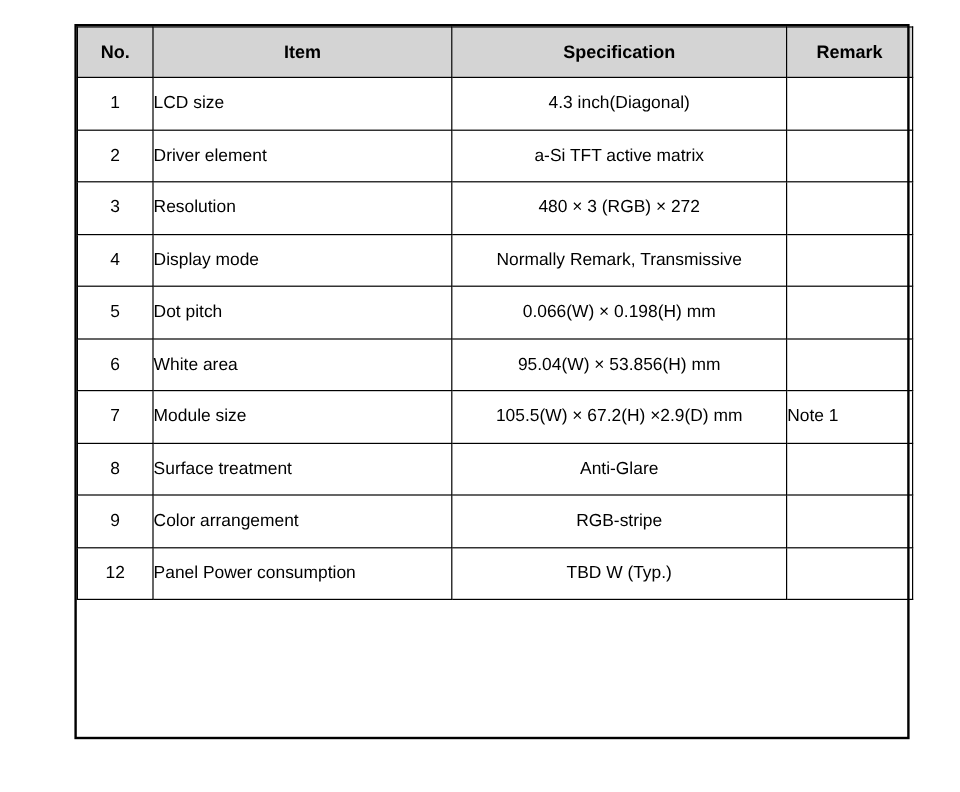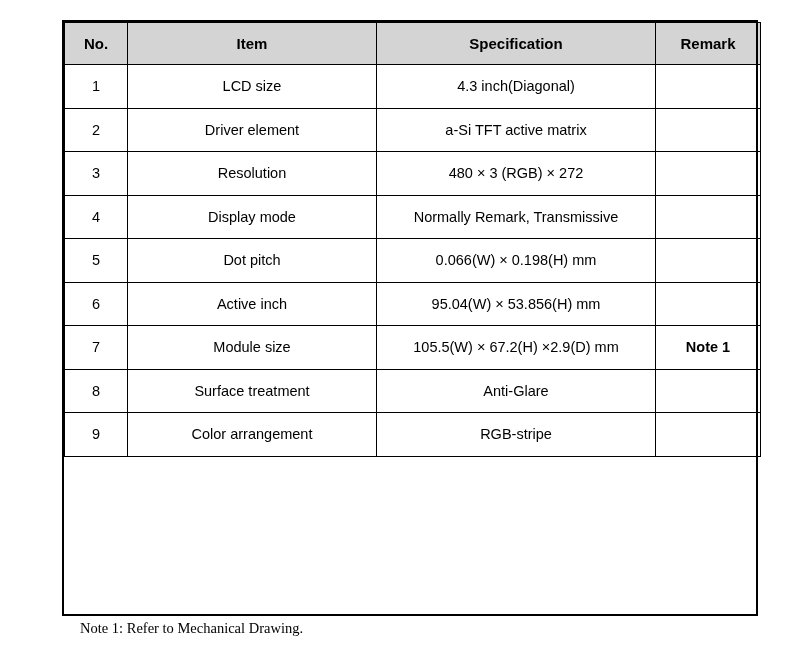--- a/index.html
+++ b/index.html
@@ -49,31 +49,30 @@
   }
   .col-no    { width: 62px; }
   .col-item  { width: 248px; }
   .col-spec  { width: 278px; }
   .col-rem   { width: 104px; }
 
   .cell-no {
     text-align: center;
   }
   .cell-item {
-    text-align: center;
+    text-align: left;
     padding-left: 10px;
   }
   .cell-spec {
     text-align: center;
     padding-left: 9px;
   }
   .cell-remark {
-    text-align: center;
+    text-align: left;
     padding-left: 8px;
-    font-weight: bold;
   }
   .outer-border {
     position: absolute;
     left: 62px;
     top: 20px;
     width: 696px;
     height: 596px;
     border: 2px solid #000000;
     pointer-events: none;
     box-sizing: border-box;
@@ -128,21 +127,21 @@
         <td class="cell-remark"></td>
       </tr>
       <tr>
         <td class="cell-no">5</td>
         <td class="cell-item">Dot pitch</td>
         <td class="cell-spec">0.066(W) × 0.198(H) mm</td>
         <td class="cell-remark"></td>
       </tr>
       <tr>
         <td class="cell-no">6</td>
-        <td class="cell-item">Active inch</td>
+        <td class="cell-item">White area</td>
         <td class="cell-spec">95.04(W) × 53.856(H) mm</td>
         <td class="cell-remark"></td>
       </tr>
       <tr>
         <td class="cell-no">7</td>
         <td class="cell-item">Module size</td>
         <td class="cell-spec">105.5(W) × 67.2(H) ×2.9(D) mm</td>
         <td class="cell-remark">Note 1</td>
       </tr>
       <tr>
@@ -150,20 +149,25 @@
         <td class="cell-item">Surface treatment</td>
         <td class="cell-spec">Anti-Glare</td>
         <td class="cell-remark"></td>
       </tr>
       <tr>
         <td class="cell-no">9</td>
         <td class="cell-item">Color arrangement</td>
         <td class="cell-spec">RGB-stripe</td>
         <td class="cell-remark"></td>
       </tr>
+      <tr>
+        <td class="cell-no">12</td>
+        <td class="cell-item">Panel Power consumption</td>
+        <td class="cell-spec">TBD W (Typ.)</td>
+        <td class="cell-remark"></td>
+      </tr>
     </tbody>
   </table>
 
   <div class="outer-border"></div>
 
-  <div class="note">Note 1: Refer to Mechanical Drawing.</div>
 
 </div>
 
 </body></html>

